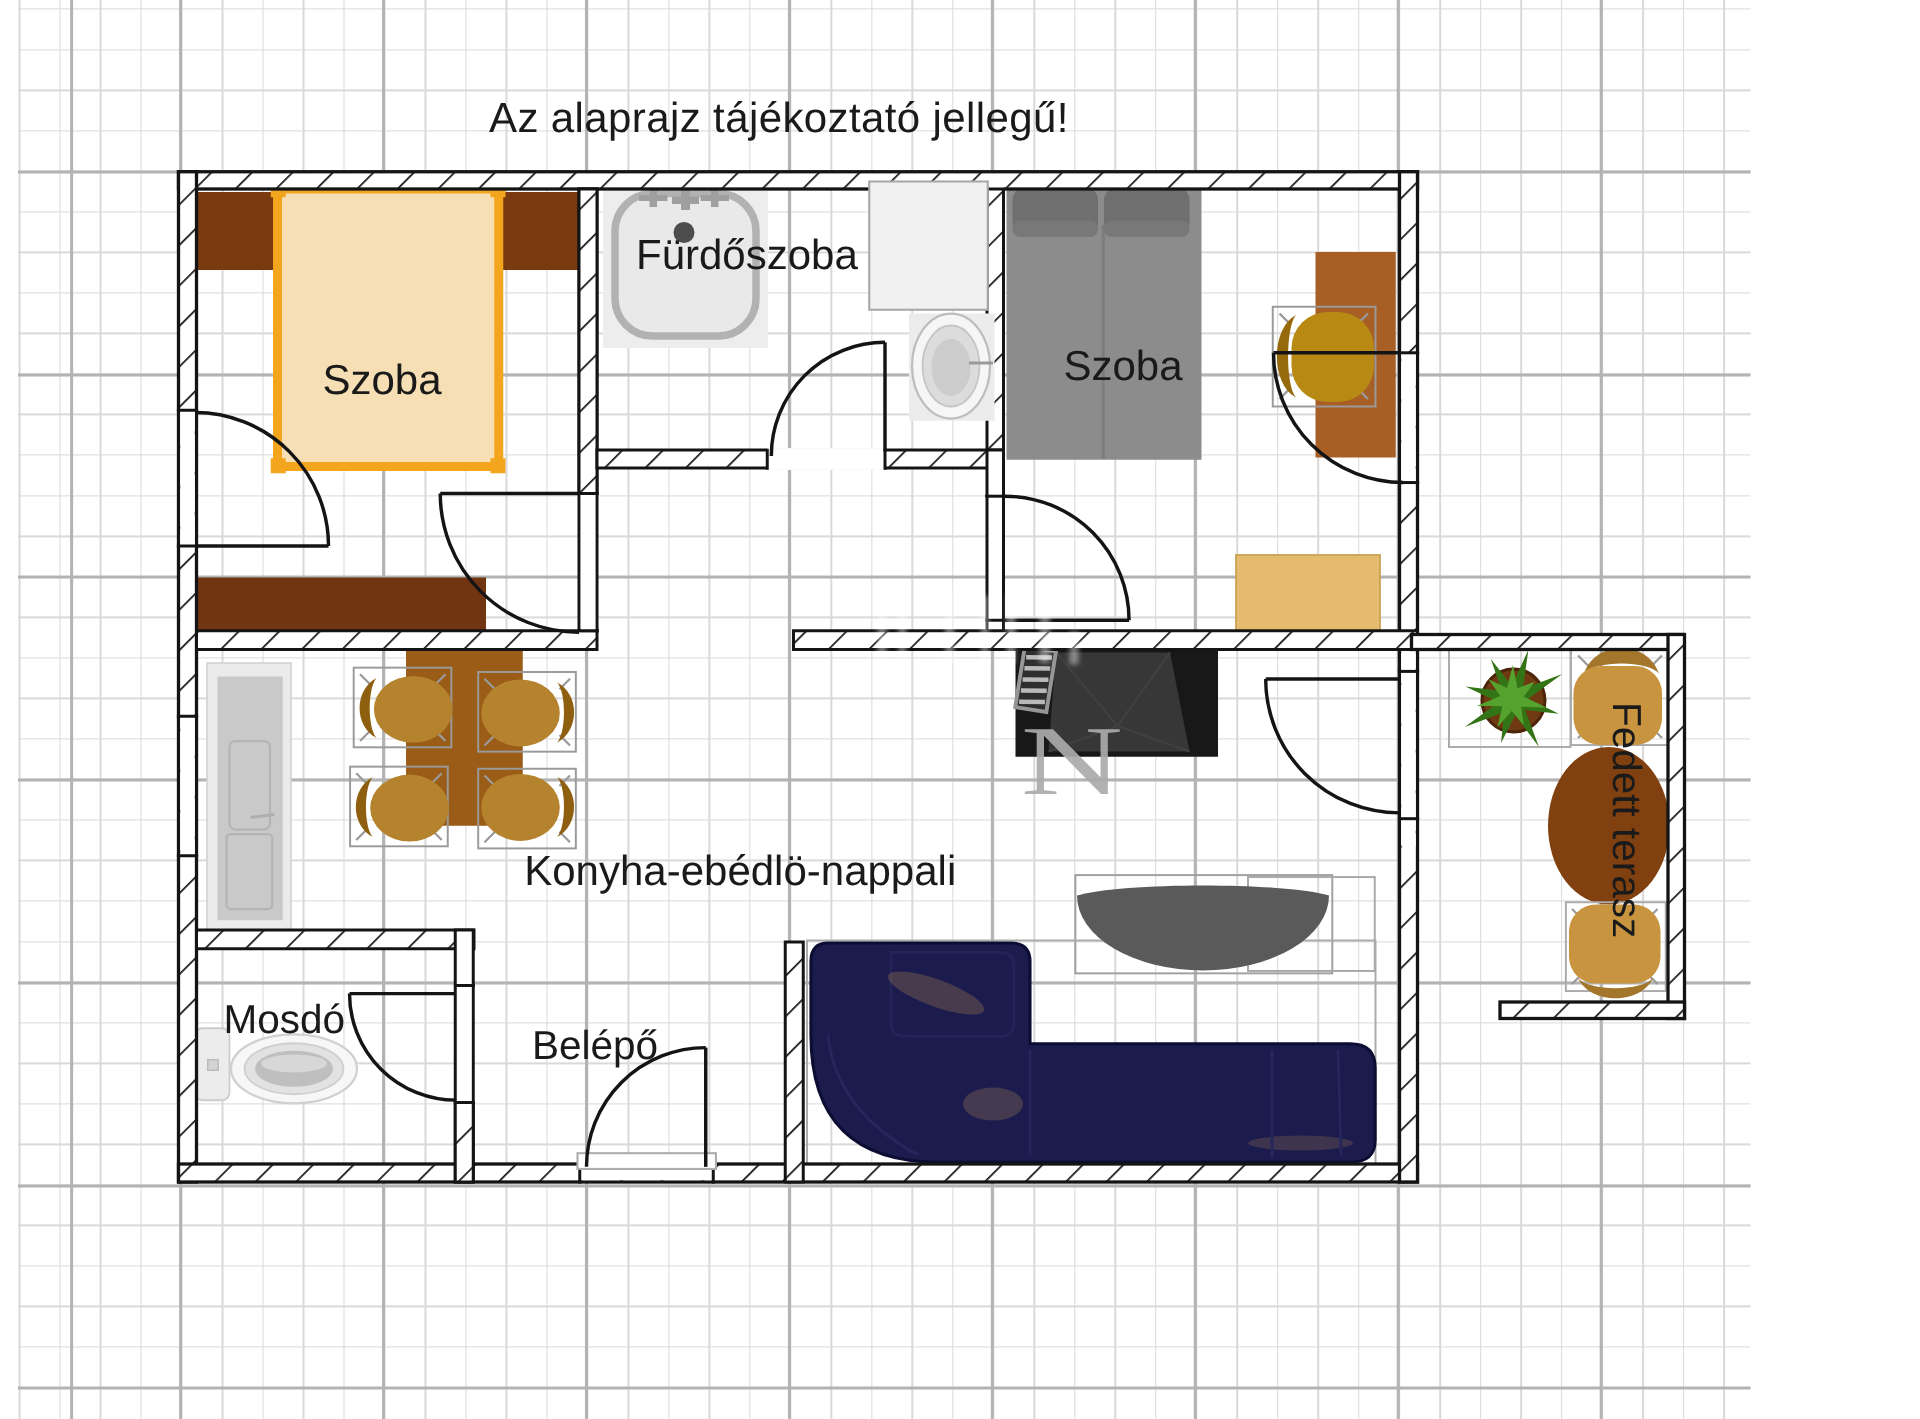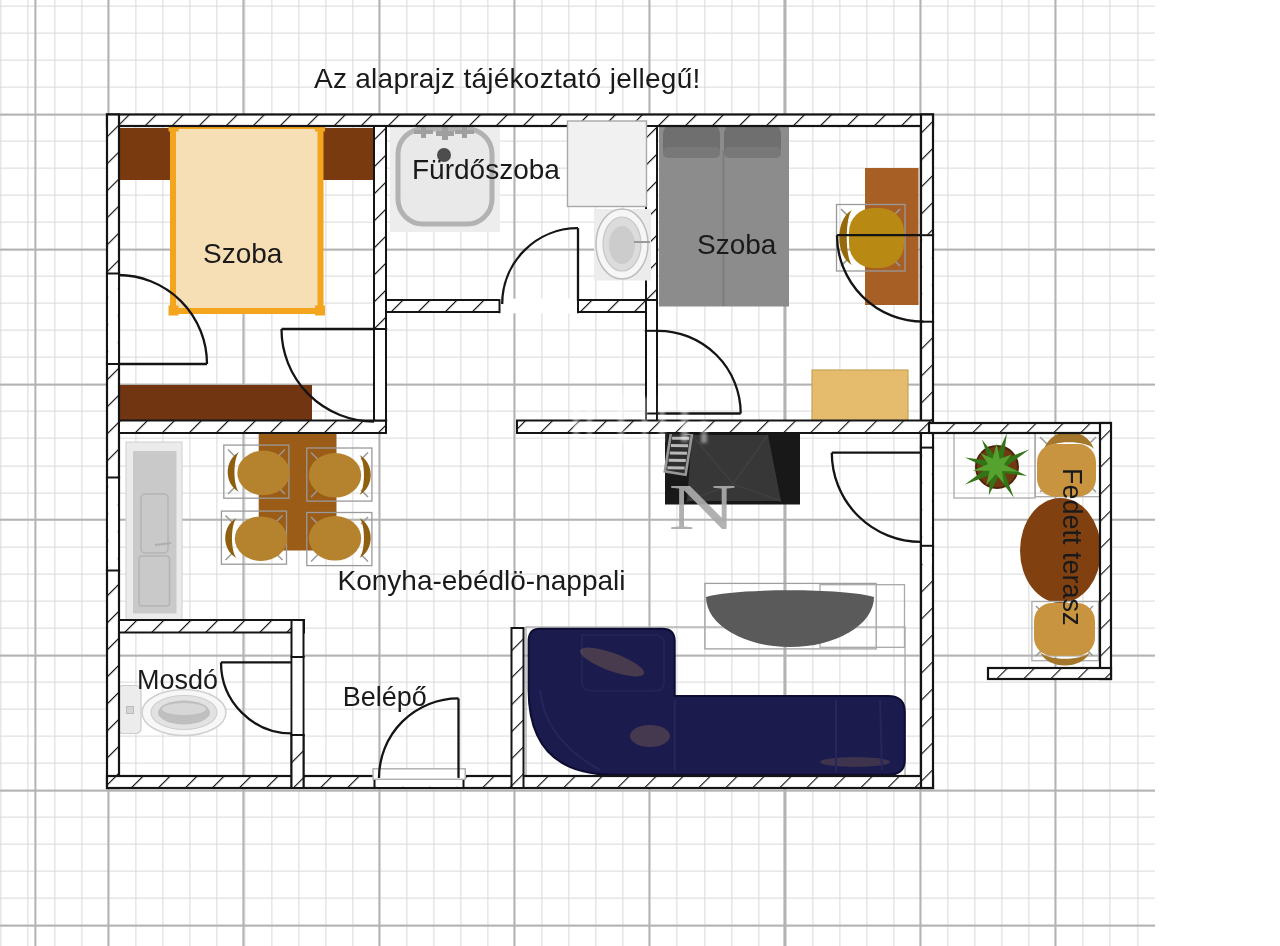--- a/index.html
+++ b/index.html
@@ -3,21 +3,21 @@
 <meta charset="utf-8">
 <style>
 html,body{margin:0;padding:0;}
 #page{position:relative;width:1155px;height:946px;overflow:hidden;background-color:#ffffff;
 font-family:"Liberation Sans",sans-serif;
 background-image:
 repeating-linear-gradient(90deg,#b3b3b3 0 2px,transparent 2px 135.3px),
 repeating-linear-gradient(180deg,#b3b3b3 0 2px,transparent 2px 135.15px),
 repeating-linear-gradient(90deg,#d9d9d9 0 1px,transparent 1px 27.06px),
 repeating-linear-gradient(180deg,#d9d9d9 0 1px,transparent 1px 27.03px);
-background-position:107.4px 0px,0px 113.7px,0.4px 0px,0px 5.6px;}
+background-position:107.4px 0px,0px 113.7px,0.4px 0px,0px 5.6px;margin-left:12px;}
 svg{position:absolute;left:0;top:0;}
 </style>
 </head>
 <body>
 <div id="page">
 <svg width="1280" height="946" viewBox="0 0 1280 946">
 <defs>
 <filter id="blur2" x="-30%" y="-30%" width="160%" height="160%">
           <feGaussianBlur stdDeviation="1.6"></feGaussianBlur>
         </filter>

